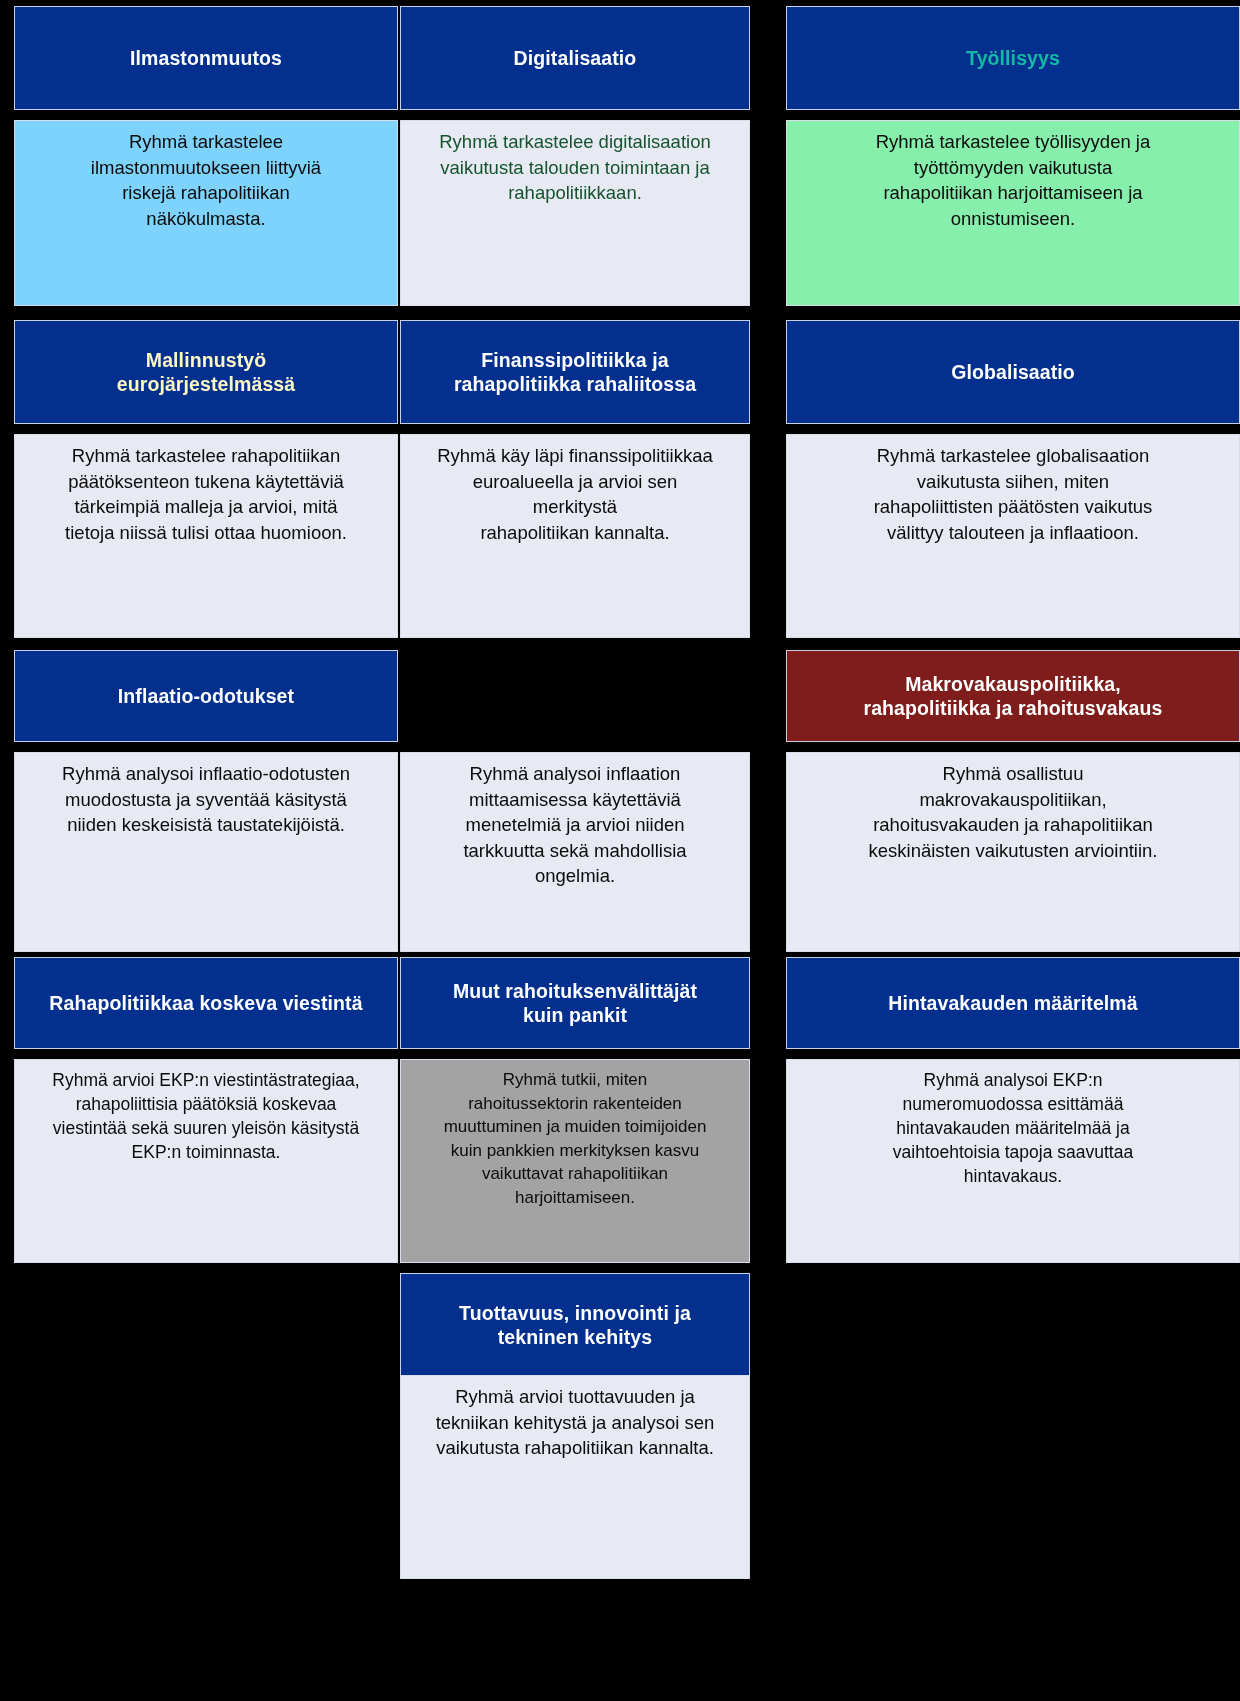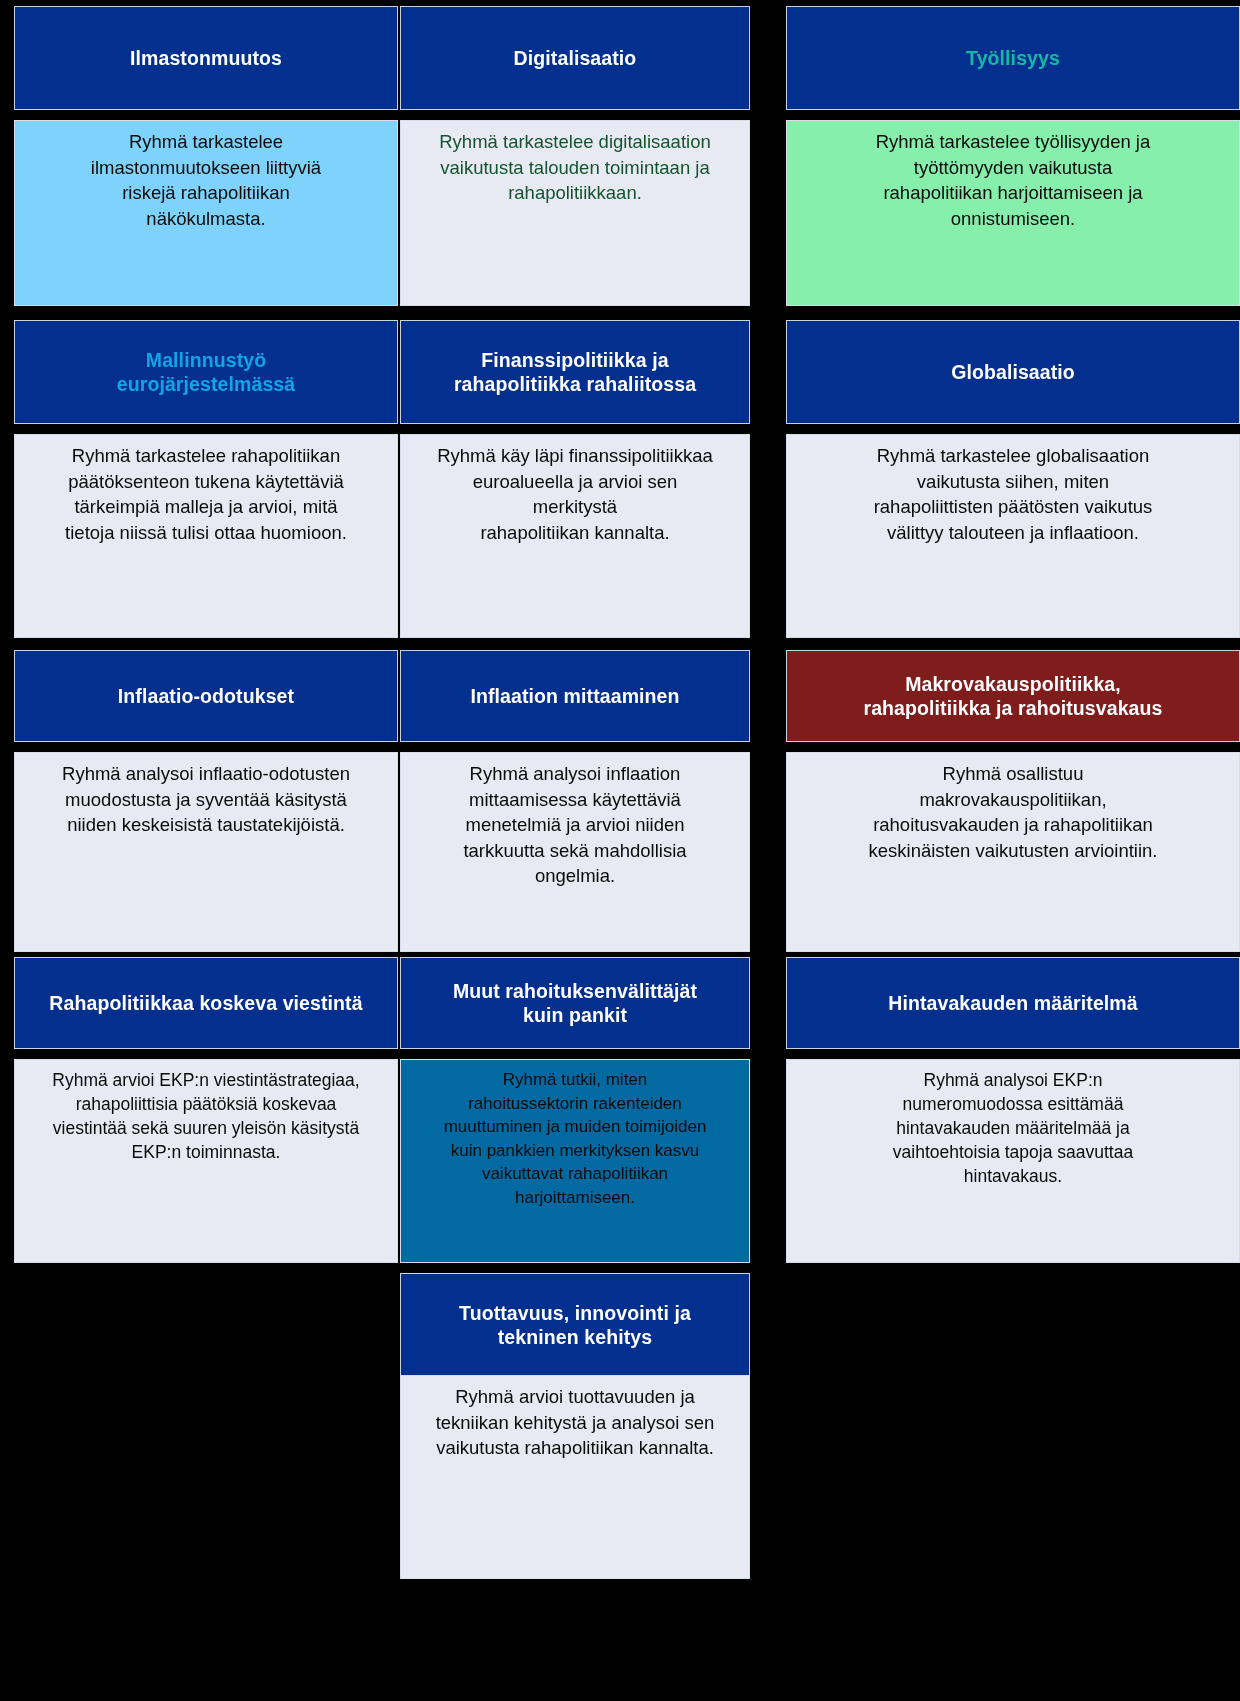--- a/index.html
+++ b/index.html
@@ -120,21 +120,21 @@
     <div class="card-header" style="background: rgb(3, 48, 143); color: #14b8a6; border-color: rgb(201, 210, 228);">Työllisyys</div>
     <div class="card-body" style="background: #86efac; color: rgb(11, 11, 11);">
       <span>Ryhmä tarkastelee työllisyyden ja
 työttömyyden vaikutusta
 rahapolitiikan harjoittamiseen ja
 onnistumiseen.</span>
     </div>
   </div>
 
   <div class="card col1 row2 r2">
-    <div class="card-header" style="background: rgb(3, 48, 143); color: #0ea5e9; border-color: rgb(201, 210, 228);">Mallinnustyö
+    <div class="card-header" style="background: rgb(3, 48, 143); color: #fef9c3; border-color: rgb(201, 210, 228);">Mallinnustyö
 eurojärjestelmässä</div>
     <div class="card-body" style="background: rgb(232, 234, 243); color: rgb(11, 11, 11);">
       <span>Ryhmä tarkastelee rahapolitiikan
 päätöksenteon tukena käytettäviä
 tärkeimpiä malleja ja arvioi, mitä
 tietoja niissä tulisi ottaa huomioon.</span>
     </div>
   </div>
 
   <div class="card col2 row2 r2">
@@ -161,21 +161,20 @@
   <div class="card col1 row3 r3">
     <div class="card-header" style="background: rgb(3, 48, 143); color: rgb(255, 255, 255); border-color: rgb(201, 210, 228);">Inflaatio-odotukset</div>
     <div class="card-body" style="background: rgb(232, 234, 243); color: rgb(11, 11, 11);">
       <span>Ryhmä analysoi inflaatio-odotusten
 muodostusta ja syventää käsitystä
 niiden keskeisistä taustatekijöistä.</span>
     </div>
   </div>
 
   <div class="card col2 row3 r3">
-    <div class="card-header" style="background: rgb(3, 48, 143); color: rgb(255, 255, 255); border-color: rgb(201, 210, 228);">Inflaation mittaaminen</div>
     <div class="card-body" style="background: rgb(232, 234, 243); color: rgb(11, 11, 11);">
       <span>Ryhmä analysoi inflaation
 mittaamisessa käytettäviä
 menetelmiä ja arvioi niiden
 tarkkuutta sekä mahdollisia
 ongelmia.</span>
     </div>
   </div>
 
   <div class="card col3 row3 r3">
@@ -195,21 +194,21 @@
       <span>Ryhmä arvioi EKP:n viestintästrategiaa,
 rahapoliittisia päätöksiä koskevaa
 viestintää sekä suuren yleisön käsitystä
 EKP:n toiminnasta.</span>
     </div>
   </div>
 
   <div class="card col2 row4 r4 tiny">
     <div class="card-header" style="background: rgb(3, 48, 143); color: rgb(255, 255, 255); border-color: rgb(201, 210, 228);">Muut rahoituksenvälittäjät
 kuin pankit</div>
-    <div class="card-body" style="background: #0369a1; color: rgb(11, 11, 11);">
+    <div class="card-body" style="background: #a3a3a3; color: rgb(11, 11, 11);">
       <span>Ryhmä tutkii, miten
 rahoitussektorin rakenteiden
 muuttuminen ja muiden toimijoiden
 kuin pankkien merkityksen kasvu
 vaikuttavat rahapolitiikan
 harjoittamiseen.</span>
     </div>
   </div>
 
   <div class="card col3 row4 r4 tight">

